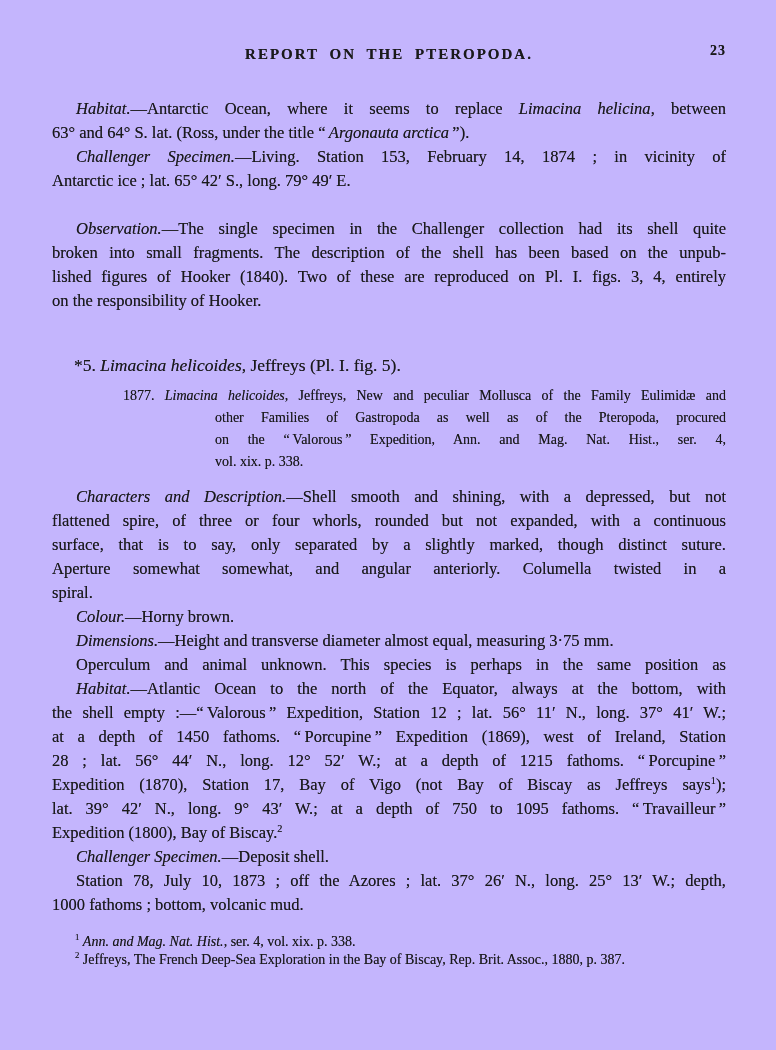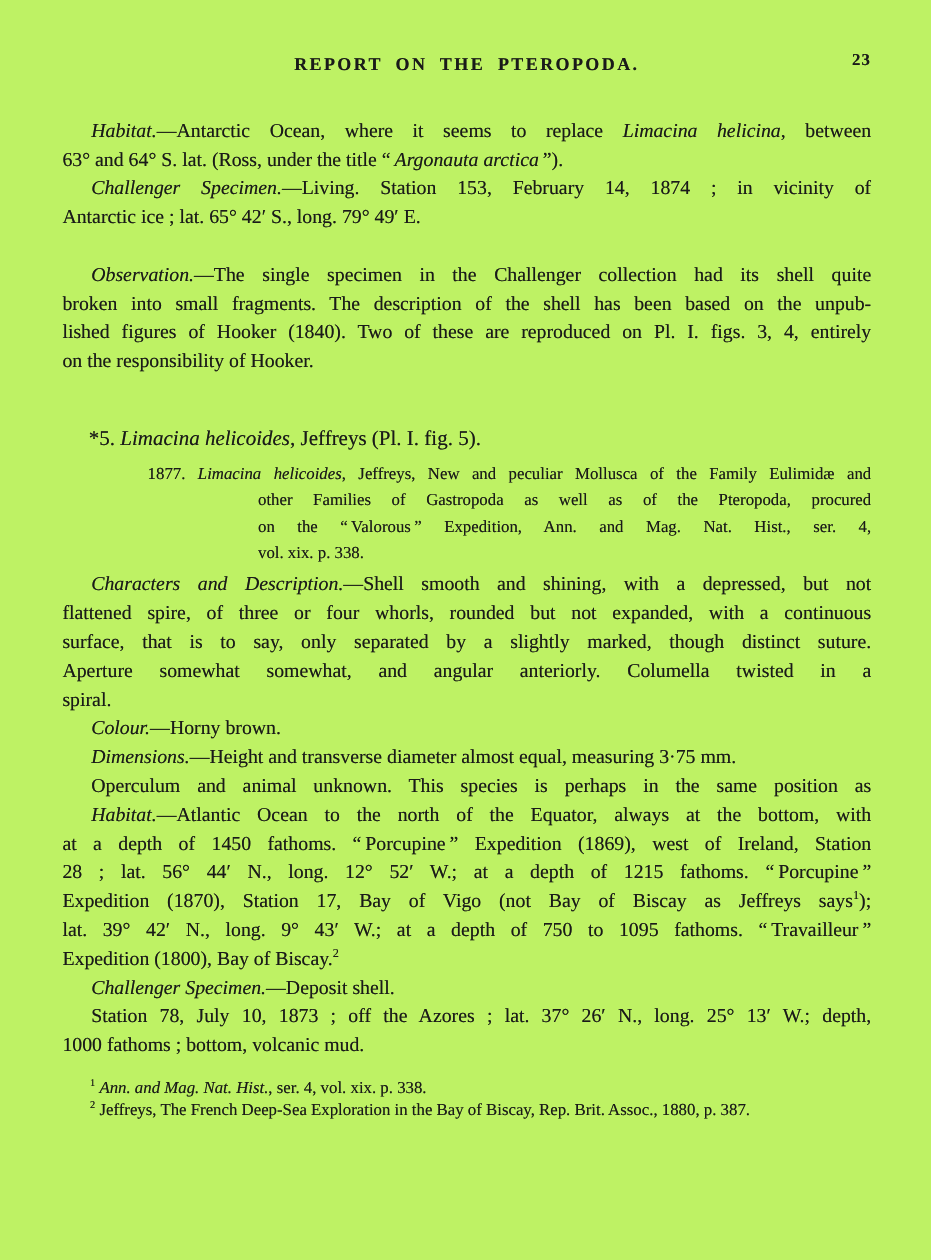--- a/index.html
+++ b/index.html
@@ -1,21 +1,21 @@
 <!DOCTYPE html>
 <html><head>
 <meta charset="utf-8">
 <style>
   html, body { margin: 0; padding: 0; background: #e9e9e9; }
   .page {
     position: relative;
     width: 776px;
     height: 1050px;
     margin: 0 auto;
-    background: #bef264;
+    background: #c4b5fd;
     font-family: "Liberation Serif", "DejaVu Serif", serif;
     color: #1a1a1a;
     overflow: hidden;
     text-shadow: 0 0 0.4px rgba(0,0,0,0.55);
   }
   .content {
     position: absolute;
     left: 52px;
     top: 0;
     width: 674px;
@@ -66,21 +66,21 @@
     font-size: 14px;
     line-height: 18px;
     text-indent: 23px;
     text-align: left;
     text-align-last: left;
   }
   .mt-p1   { margin-top: 33px; }
   .mt-obs  { margin-top: 24px; }
   .mt-head { margin-top: 40px; }
   .mt-ref  { margin-top: 8px; }
-  .mt-char { margin-top: 2px; }
+  .mt-char { margin-top: 12px; }
   .mt-fn   { margin-top: 16px; }
   .it { font-style: italic; }
   sup {
     font-size: 0.62em;
     vertical-align: super;
     line-height: 0;
   }
 </style>
 </head>
 <body>
@@ -126,20 +126,21 @@
           <div class="line first last"><span class="it">Colour.</span><span>—Horny brown.</span></div>
         </div>
         <div class="block ">
           <div class="line first last"><span class="it">Dimensions.</span><span>—Height and transverse diameter almost equal, measuring 3·75 mm.</span></div>
         </div>
         <div class="block ">
           <div class="line first just"><span>Operculum and animal unknown.  This species is perhaps in the same position as</span></div>
         </div>
         <div class="block ">
           <div class="line first just"><span class="it">Habitat.</span><span>—Atlantic Ocean to the north of the Equator, always at the bottom, with</span></div>
+          <div class="line just"><span>the shell empty :—“ Valorous ” Expedition, Station 12 ; lat. 56° 11′ N., long. 37° 41′ W.;</span></div>
           <div class="line just"><span>at a depth of 1450 fathoms.  “ Porcupine ” Expedition (1869), west of Ireland, Station</span></div>
           <div class="line just"><span>28 ; lat. 56° 44′ N., long. 12° 52′ W.; at a depth of 1215 fathoms.   “ Porcupine ”</span></div>
           <div class="line just"><span>Expedition (1870), Station 17, Bay of Vigo (not Bay of Biscay as Jeffreys says</span><sup>1</sup><span>);</span></div>
           <div class="line just"><span>lat. 39° 42′ N., long. 9° 43′ W.; at a depth of 750 to 1095 fathoms.   “ Travailleur ”</span></div>
           <div class="line last"><span>Expedition (1800), Bay of Biscay.</span><sup>2</sup></div>
         </div>
         <div class="block ">
           <div class="line first last"><span class="it">Challenger Specimen.</span><span>—Deposit shell.</span></div>
         </div>
         <div class="block ">

